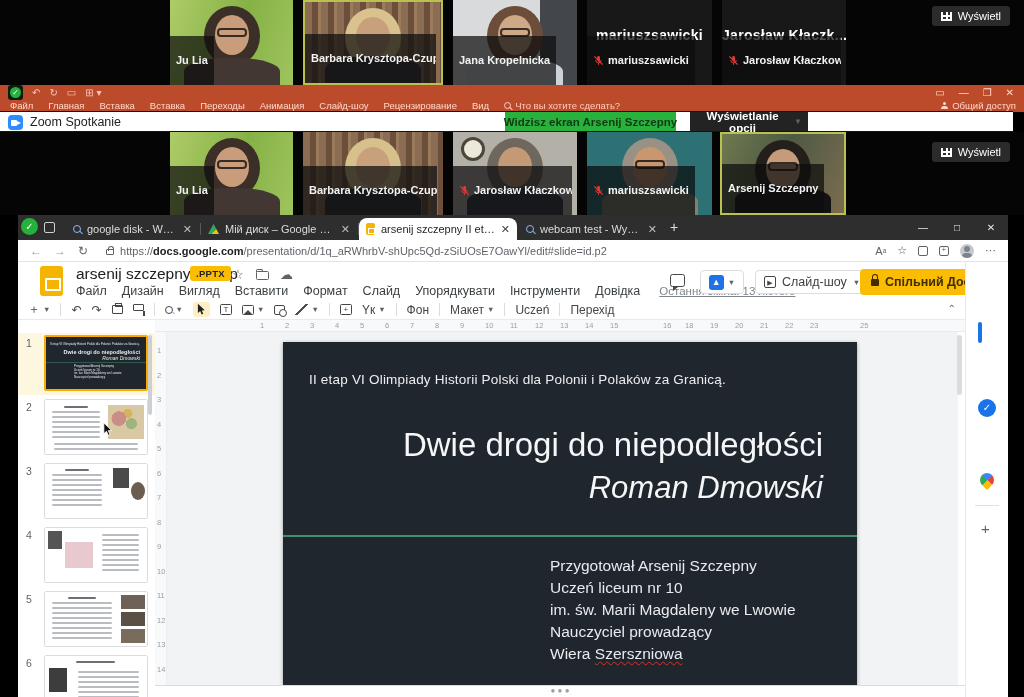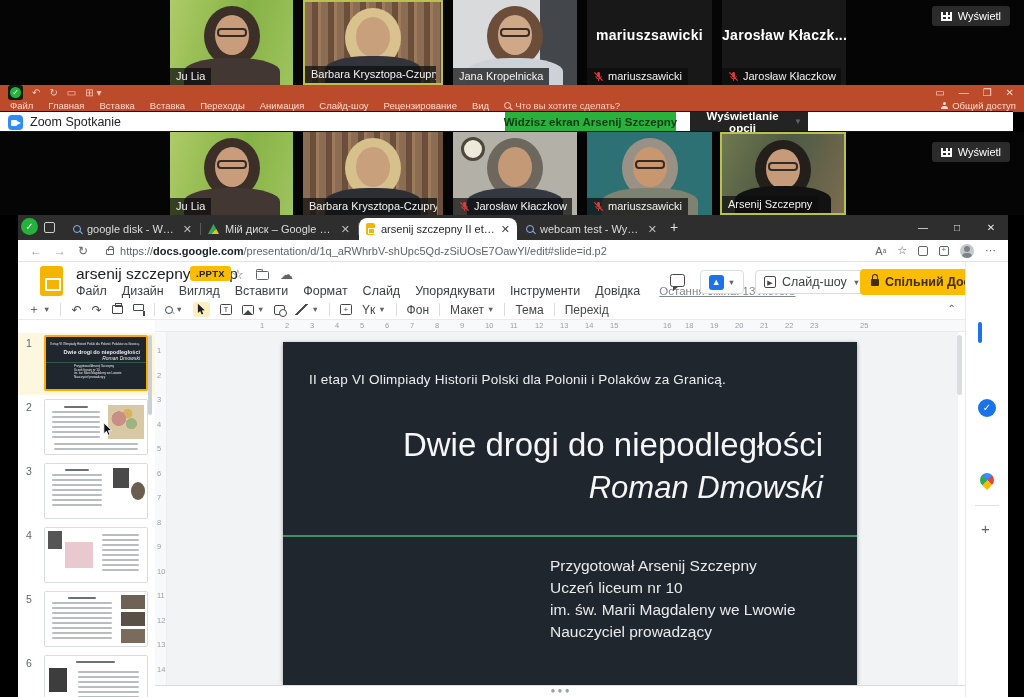--- a/index.html
+++ b/index.html
@@ -7,21 +7,21 @@
   #screen{position:absolute;inset:0;width:1024px;height:697px;background:#000;}
   i,em,b,span,div,nav,section,button{box-sizing:border-box;}
 
   
   .strip{position:absolute;left:0;width:1024px;background:#050505;overflow:hidden;}
   #strip-top{top:0;height:85px;}
   #strip-bottom{top:132px;height:83px;}
   .tile{position:absolute;top:0;height:100%;background:#181818;overflow:hidden;}
   .tile.active{border:2px solid #b9c24f;}
   .tile .label{position:absolute;left:0;bottom:0;max-width:96%;background:rgba(12,12,12,.72);color:#f2f2f2;
-    font-size:11px;line-height:13px;padding:2px 6px;display:flex;align-items:center;gap:4px;white-space:nowrap;overflow:hidden;}
+    font-size:11px;line-height:13px;padding:18px 6px;display:flex;align-items:center;gap:4px;white-space:nowrap;overflow:hidden;font-weight:bold;}
   .tile .bigname{position:absolute;left:0;right:0;top:32%;text-align:center;color:#fff;font-weight:bold;font-size:14px;letter-spacing:.3px;white-space:nowrap;overflow:hidden;}
   .mic{width:11px;height:11px;flex:0 0 auto;}
   .viewbtn{position:absolute;right:14px;background:#2b2b2b;color:#fff;border:none;font-size:11px;
     padding:4px 9px;border-radius:3px;display:flex;align-items:center;gap:6px;font-family:inherit;cursor:default;}
   .gridico{width:11px;height:9px;background:
      repeating-linear-gradient(90deg,#fff 0 2px,transparent 2px 4.5px),
      repeating-linear-gradient(0deg,#fff 0 2px,transparent 2px 4.5px);}
   
   .pv{position:absolute;inset:0;}
   .pv i{position:absolute;display:block;}
@@ -505,21 +505,21 @@
           <span class="caret">▼</span>
         </span>
       <span class="tdiv"></span>
       <span>Фон</span>
       <span class="tdiv"></span>
       <span class="g">
           <span>Макет</span> 
           <span class="caret">▼</span>
         </span>
       <span class="tdiv"></span>
-      <span>Тема</span>
+      <span>Uczeń</span>
       <span class="tdiv"></span>
       <span>Перехід</span>
       <span id="tb-collapse">⌃</span>
     </div>
 
     <div id="hruler">
         <span style="left: 105px;">1</span>
         <span style="left: 130px;">2</span>
         <span style="left: 155px;">3</span>
         <span style="left: 180px;">4</span>
@@ -675,20 +675,21 @@
       <div id="slide" style="background: rgb(32, 38, 46);">
         <div class="kicker">II etap VI Olimpiady Historii Polski dla Polonii i Polaków za Granicą.</div>
         <div class="stitle">Dwie drogi do niepodległości</div>
         <div class="ssub">Roman Dmowski</div>
         <div class="gline" style="background: rgb(63, 143, 104);"></div>
         <div class="credits">
             <div>Przygotował Arsenij Szczepny</div>
             <div>Uczeń liceum nr 10</div>
             <div>im. św. Marii Magdaleny  we Lwowie</div>
             <div>Nauczyciel prowadzący</div>
+            <div>Wiera <span class="misspell">Szerszniowa</span></div>
           </div>
       </div>
     </div>
     <div id="canvas-scroll"></div>
     <div id="notesbar">● ● ●</div>
 
     <div id="sidepanel">
       <span class="spico ico-cal" style="top:62px"></span>
       <span class="spico ico-keep" style="top:100px"></span>
       <span class="spico ico-tasks" style="top:137px">✓</span>

